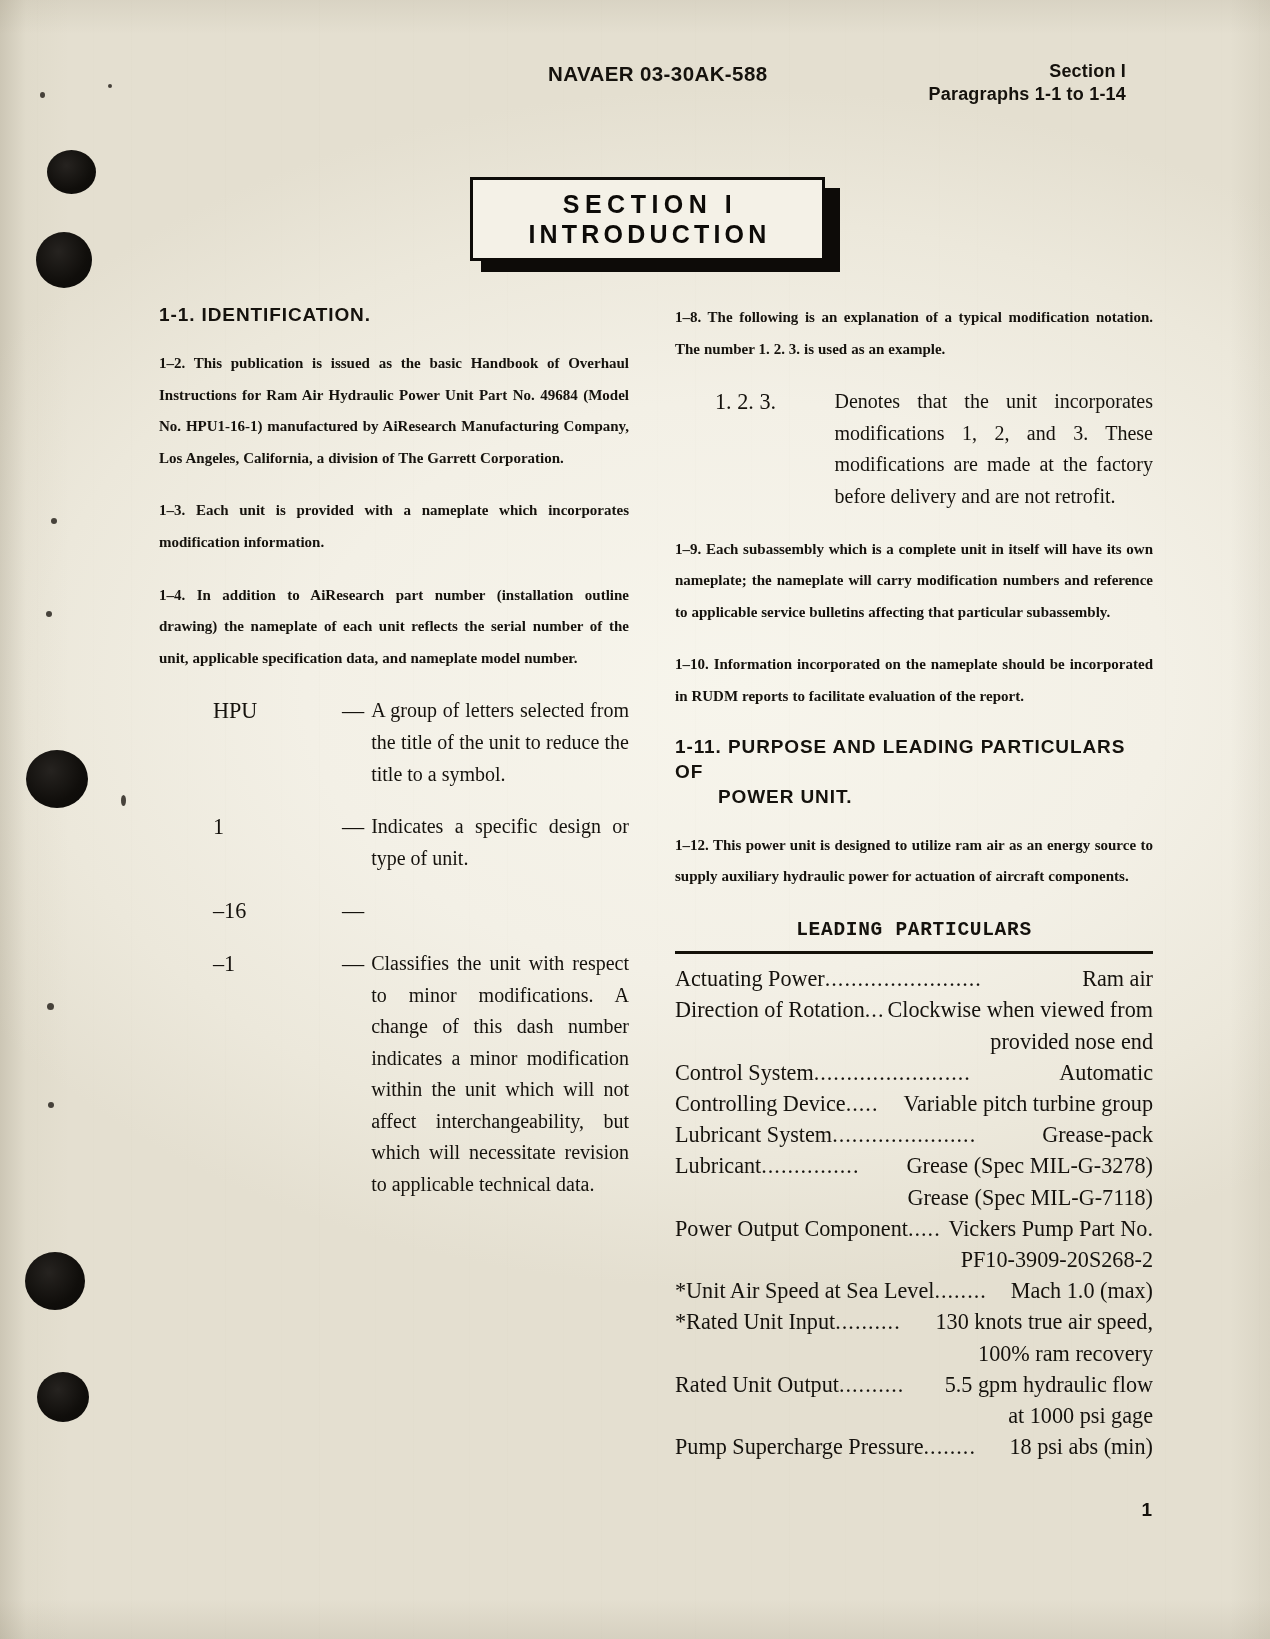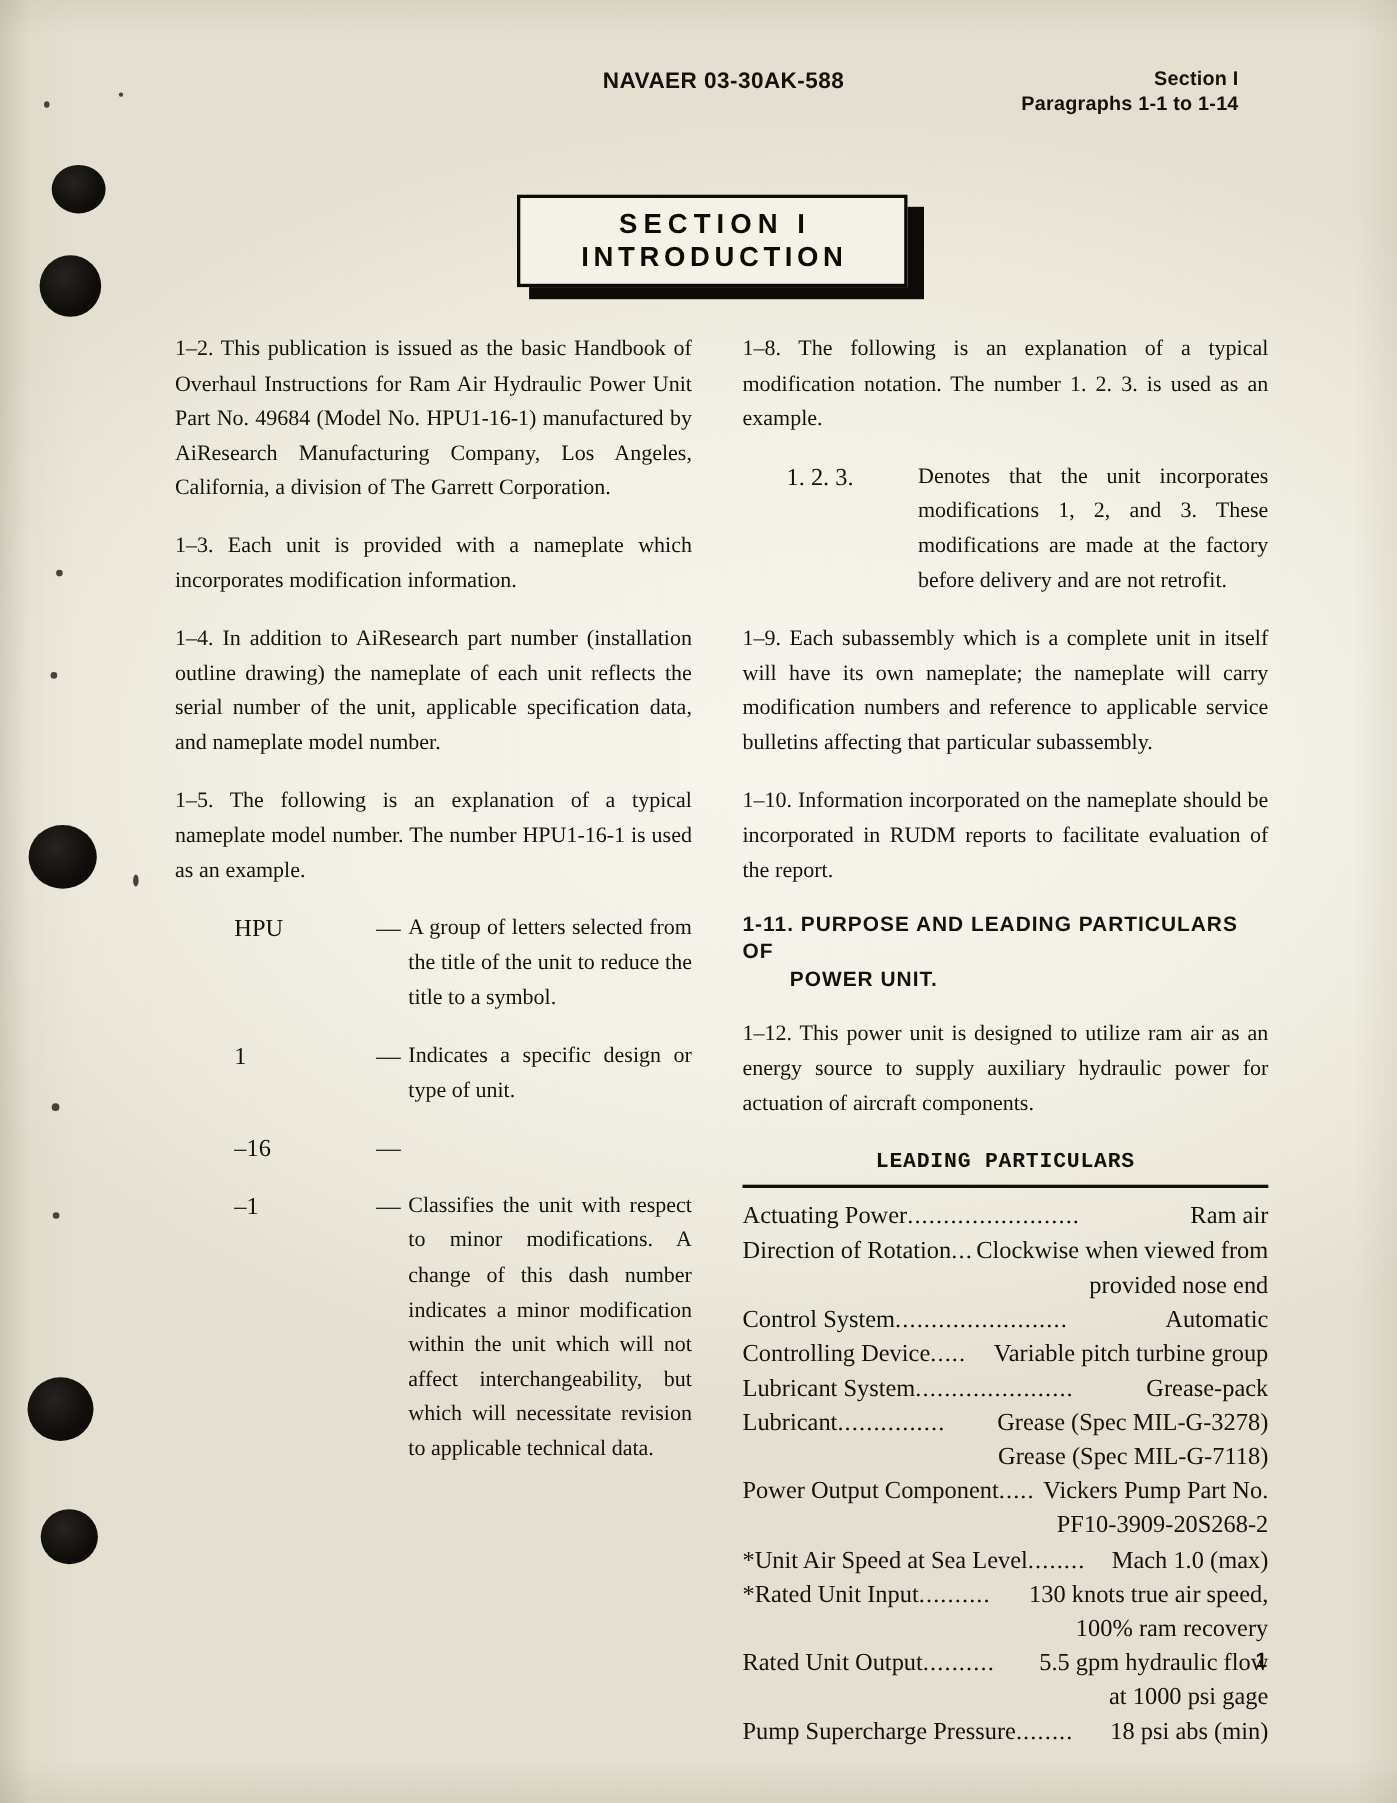--- a/index.html
+++ b/index.html
@@ -84,24 +84,24 @@
 
   h2.head{
     font-family:"Liberation Sans", sans-serif;
     font-weight:bold;font-size:19px;letter-spacing:.9px;
     margin:0 0 21px 0;line-height:25px;
   }
   h2.head .cont{display:block;padding-left:43px;}
 
   p.para{
     margin:0 0 21px 0;
-    font-size:20px;line-height:31.6px;
+    font-size:15px;line-height:31.6px;
     text-align:justify;text-justify:inter-word;
     word-spacing:.2px;
-    -webkit-hyphens:none;hyphens:none;
+    -webkit-hyphens:none;hyphens:none;font-weight:bold;
   }
   p.para:last-child{margin-bottom:0;}
 
   
   .defl{display:flex;margin:0 0 21px 0;}
   .defl .term{
     flex:0 0 auto;
     font-size:22.2px;line-height:31.6px;white-space:nowrap;
   }
   .defl .dash{flex:0 0 auto;font-size:22.2px;line-height:31.6px;padding:0 7px;}
@@ -177,25 +177,25 @@
   <div class="banner-wrap">
     <div class="banner-shadow"></div>
     <div class="banner">
       <div class="banner-l1">SECTION I</div>
       <div class="banner-l2">INTRODUCTION</div>
     </div>
   </div>
 
   <div class="col col-l">
 
+    <h2 class="head">1-1. IDENTIFICATION.</h2>
 
     <p class="para">1–2. This publication is issued as the basic Handbook of Overhaul Instructions for Ram Air Hydraulic Power Unit Part No. 49684 (Model No. HPU1-16-1) manufactured by AiResearch Manufacturing Company, Los Angeles, California, a division of The Garrett Corporation.</p>
     <p class="para">1–3. Each unit is provided with a nameplate which incorporates modification information.</p>
     <p class="para">1–4. In addition to AiResearch part number (installation outline drawing) the nameplate of each unit reflects the serial number of the unit, applicable specification data, and nameplate model number.</p>
-    <p class="para">1–5. The following is an explanation of a typical nameplate model number. The number HPU1-16-1 is used as an example.</p>
 
     <div class="dl-left">
 
       <div class="defl">
         <span class="term">HPU</span>
         <span class="dash">—</span>
         <span class="body">A group of letters selected from the title of the unit to reduce the title to a symbol.</span>
       </div>
 
       <div class="defl">

